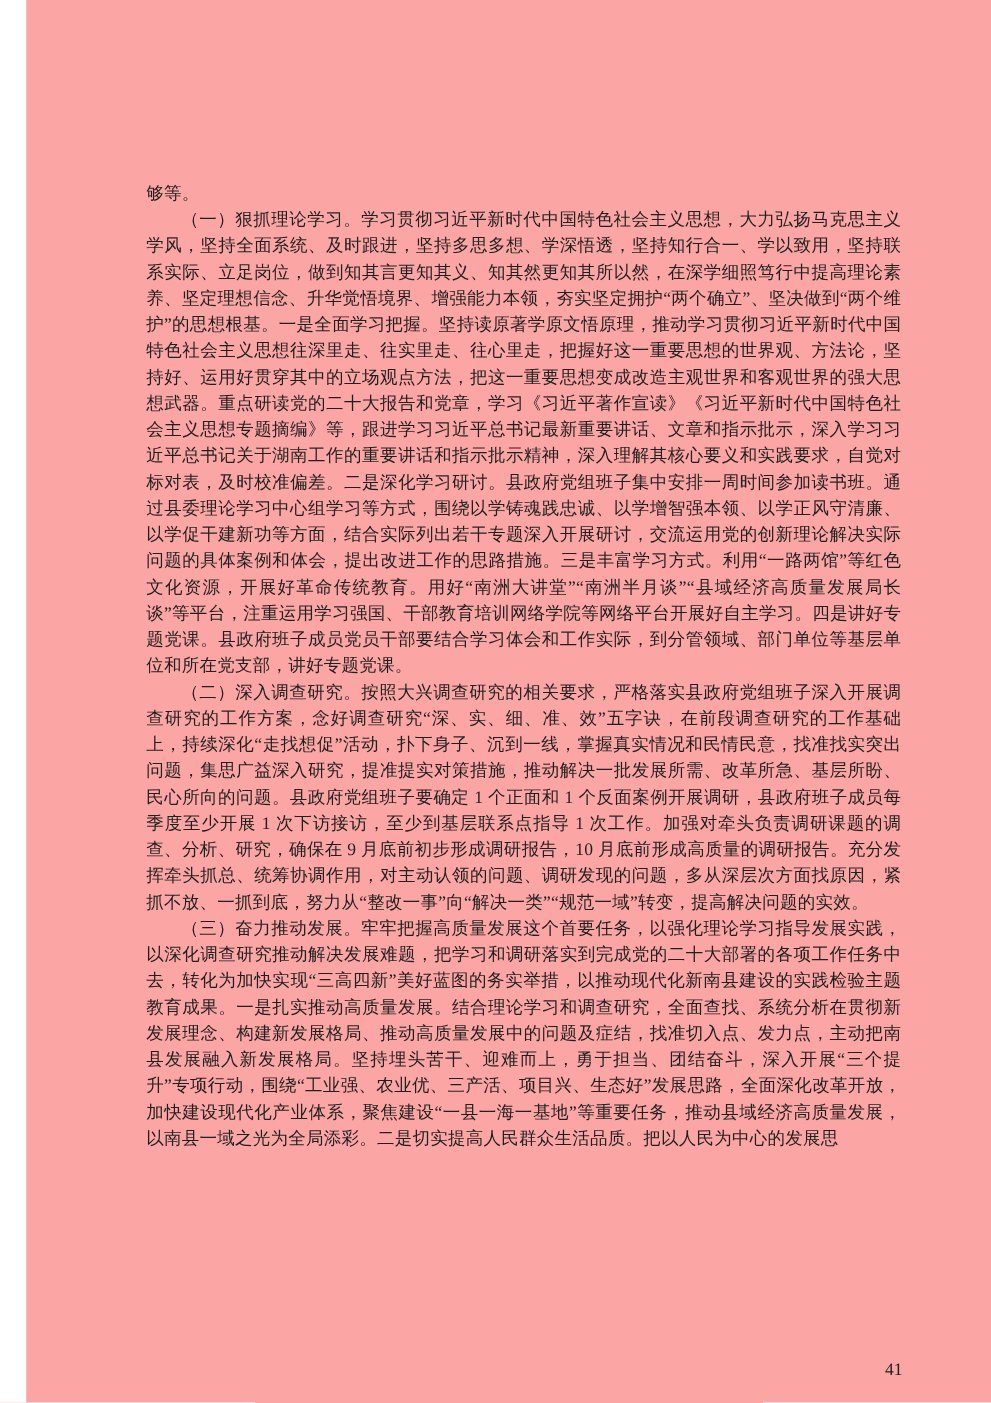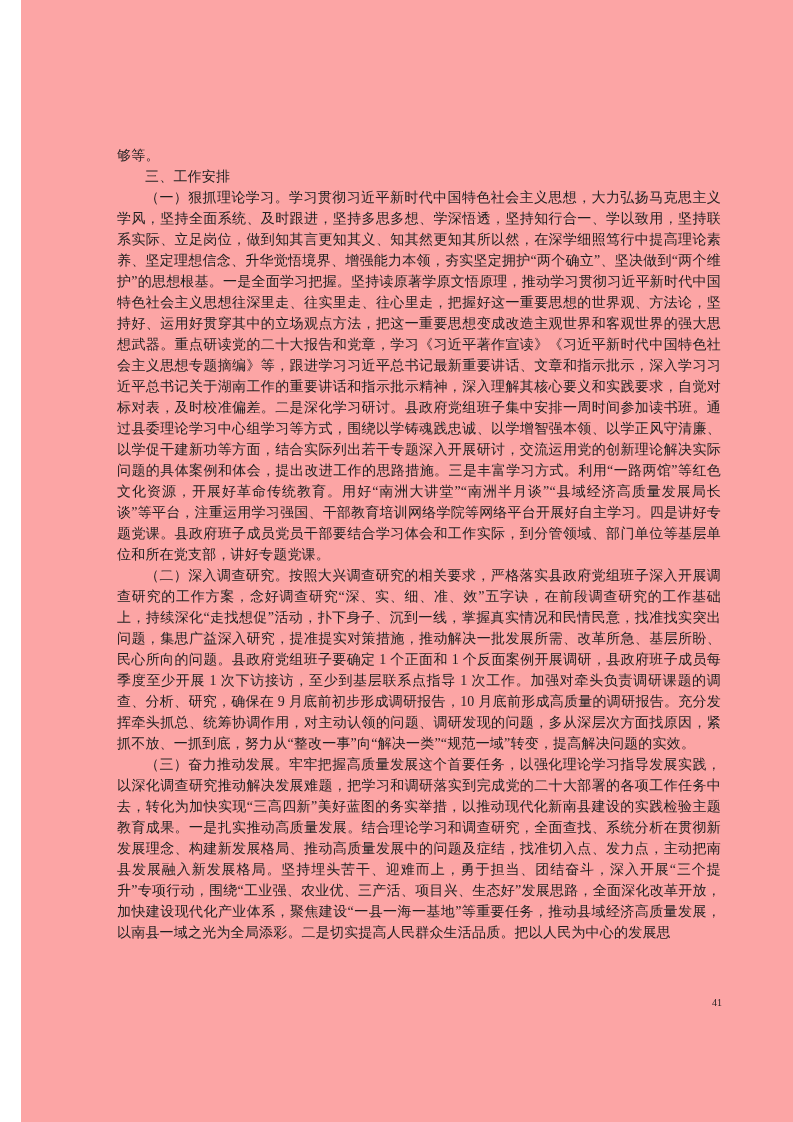--- a/index.html
+++ b/index.html
@@ -33,32 +33,31 @@
     padding: 0;
   }
   p.indent {
     text-indent: 2em;
   }
   p.noindent {
     text-indent: 0;
   }
   .page-number {
     position: absolute;
-    top: 997px;
+    top: 1089px;
     right: 92px;
-    font-size: 10px;
+    font-size: 14px;
     color: #1f1f1f;
     text-align: right;
   }
 </style>
 </head>
 <body>
 
 <div class="page">
   <div class="content">
     <p class="noindent">够等。</p>
-    <p class="indent">三、工作安排</p>
     <p class="indent">（一）狠抓理论学习。学习贯彻习近平新时代中国特色社会主义思想，大力弘扬马克思主义学风，坚持全面系统、及时跟进，坚持多思多想、学深悟透，坚持知行合一、学以致用，坚持联系实际、立足岗位，做到知其言更知其义、知其然更知其所以然，在深学细照笃行中提高理论素养、坚定理想信念、升华觉悟境界、增强能力本领，夯实坚定拥护“两个确立”、坚决做到“两个维护”的思想根基。一是全面学习把握。坚持读原著学原文悟原理，推动学习贯彻习近平新时代中国特色社会主义思想往深里走、往实里走、往心里走，把握好这一重要思想的世界观、方法论，坚持好、运用好贯穿其中的立场观点方法，把这一重要思想变成改造主观世界和客观世界的强大思想武器。重点研读党的二十大报告和党章，学习《习近平著作宣读》《习近平新时代中国特色社会主义思想专题摘编》等，跟进学习习近平总书记最新重要讲话、文章和指示批示，深入学习习近平总书记关于湖南工作的重要讲话和指示批示精神，深入理解其核心要义和实践要求，自觉对标对表，及时校准偏差。二是深化学习研讨。县政府党组班子集中安排一周时间参加读书班。通过县委理论学习中心组学习等方式，围绕以学铸魂践忠诚、以学增智强本领、以学正风守清廉、以学促干建新功等方面，结合实际列出若干专题深入开展研讨，交流运用党的创新理论解决实际问题的具体案例和体会，提出改进工作的思路措施。三是丰富学习方式。利用“一路两馆”等红色文化资源，开展好革命传统教育。用好“南洲大讲堂”“南洲半月谈”“县域经济高质量发展局长谈”等平台，注重运用学习强国、干部教育培训网络学院等网络平台开展好自主学习。四是讲好专题党课。县政府班子成员党员干部要结合学习体会和工作实际，到分管领域、部门单位等基层单位和所在党支部，讲好专题党课。</p>
     <p class="indent">（二）深入调查研究。按照大兴调查研究的相关要求，严格落实县政府党组班子深入开展调查研究的工作方案，念好调查研究“深、实、细、准、效”五字诀，在前段调查研究的工作基础上，持续深化“走找想促”活动，扑下身子、沉到一线，掌握真实情况和民情民意，找准找实突出问题，集思广益深入研究，提准提实对策措施，推动解决一批发展所需、改革所急、基层所盼、民心所向的问题。县政府党组班子要确定 1 个正面和 1 个反面案例开展调研，县政府班子成员每季度至少开展 1 次下访接访，至少到基层联系点指导 1 次工作。加强对牵头负责调研课题的调查、分析、研究，确保在 9 月底前初步形成调研报告，10 月底前形成高质量的调研报告。充分发挥牵头抓总、统筹协调作用，对主动认领的问题、调研发现的问题，多从深层次方面找原因，紧抓不放、一抓到底，努力从“整改一事”向“解决一类”“规范一域”转变，提高解决问题的实效。</p>
     <p class="indent">（三）奋力推动发展。牢牢把握高质量发展这个首要任务，以强化理论学习指导发展实践，以深化调查研究推动解决发展难题，把学习和调研落实到完成党的二十大部署的各项工作任务中去，转化为加快实现“三高四新”美好蓝图的务实举措，以推动现代化新南县建设的实践检验主题教育成果。一是扎实推动高质量发展。结合理论学习和调查研究，全面查找、系统分析在贯彻新发展理念、构建新发展格局、推动高质量发展中的问题及症结，找准切入点、发力点，主动把南县发展融入新发展格局。坚持埋头苦干、迎难而上，勇于担当、团结奋斗，深入开展“三个提升”专项行动，围绕“工业强、农业优、三产活、项目兴、生态好”发展思路，全面深化改革开放，加快建设现代化产业体系，聚焦建设“一县一海一基地”等重要任务，推动县域经济高质量发展，以南县一域之光为全局添彩。二是切实提高人民群众生活品质。把以人民为中心的发展思</p>
   </div>
   <div class="page-number">41</div>
 </div>
 
 </body></html>

